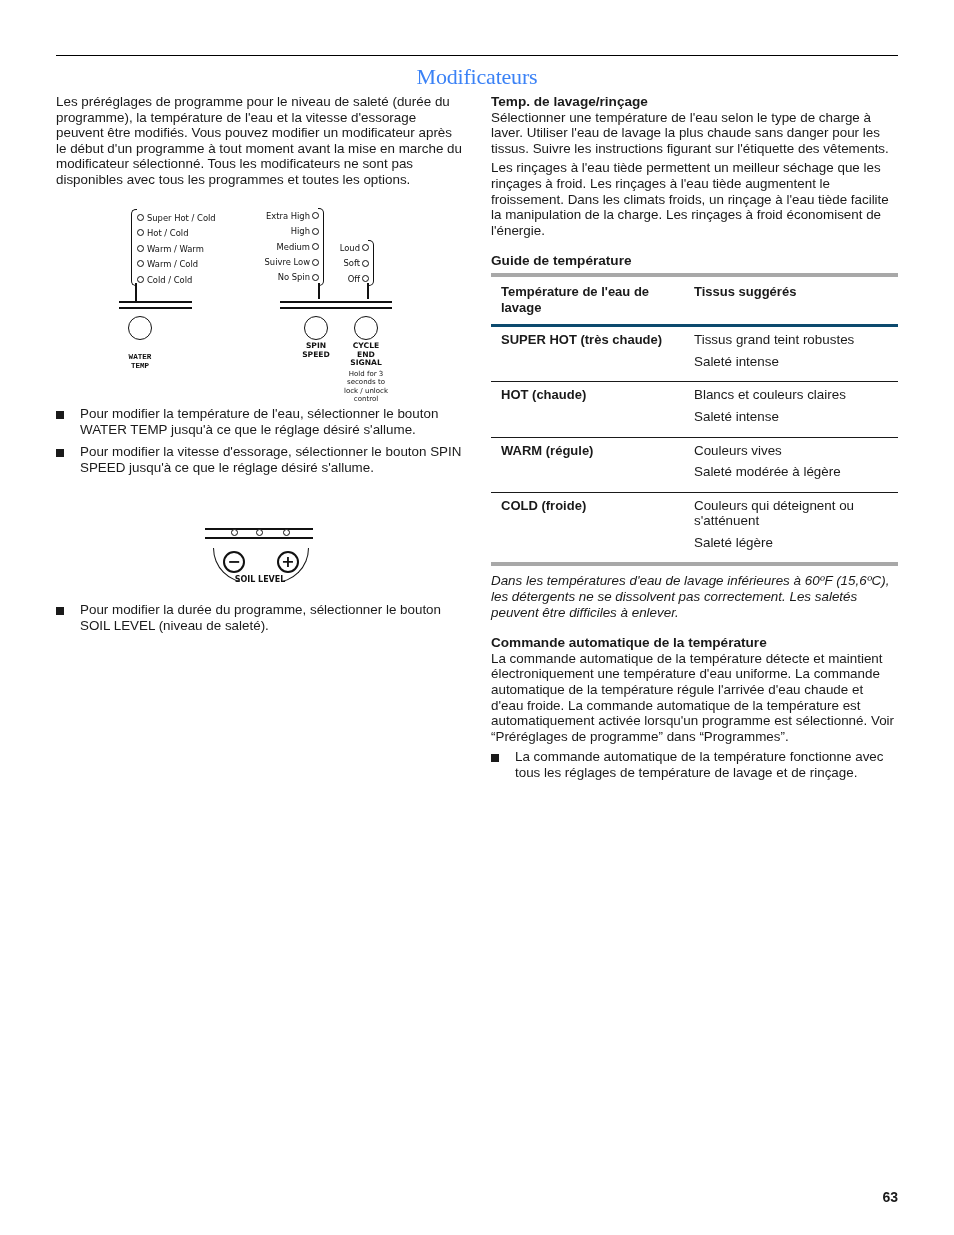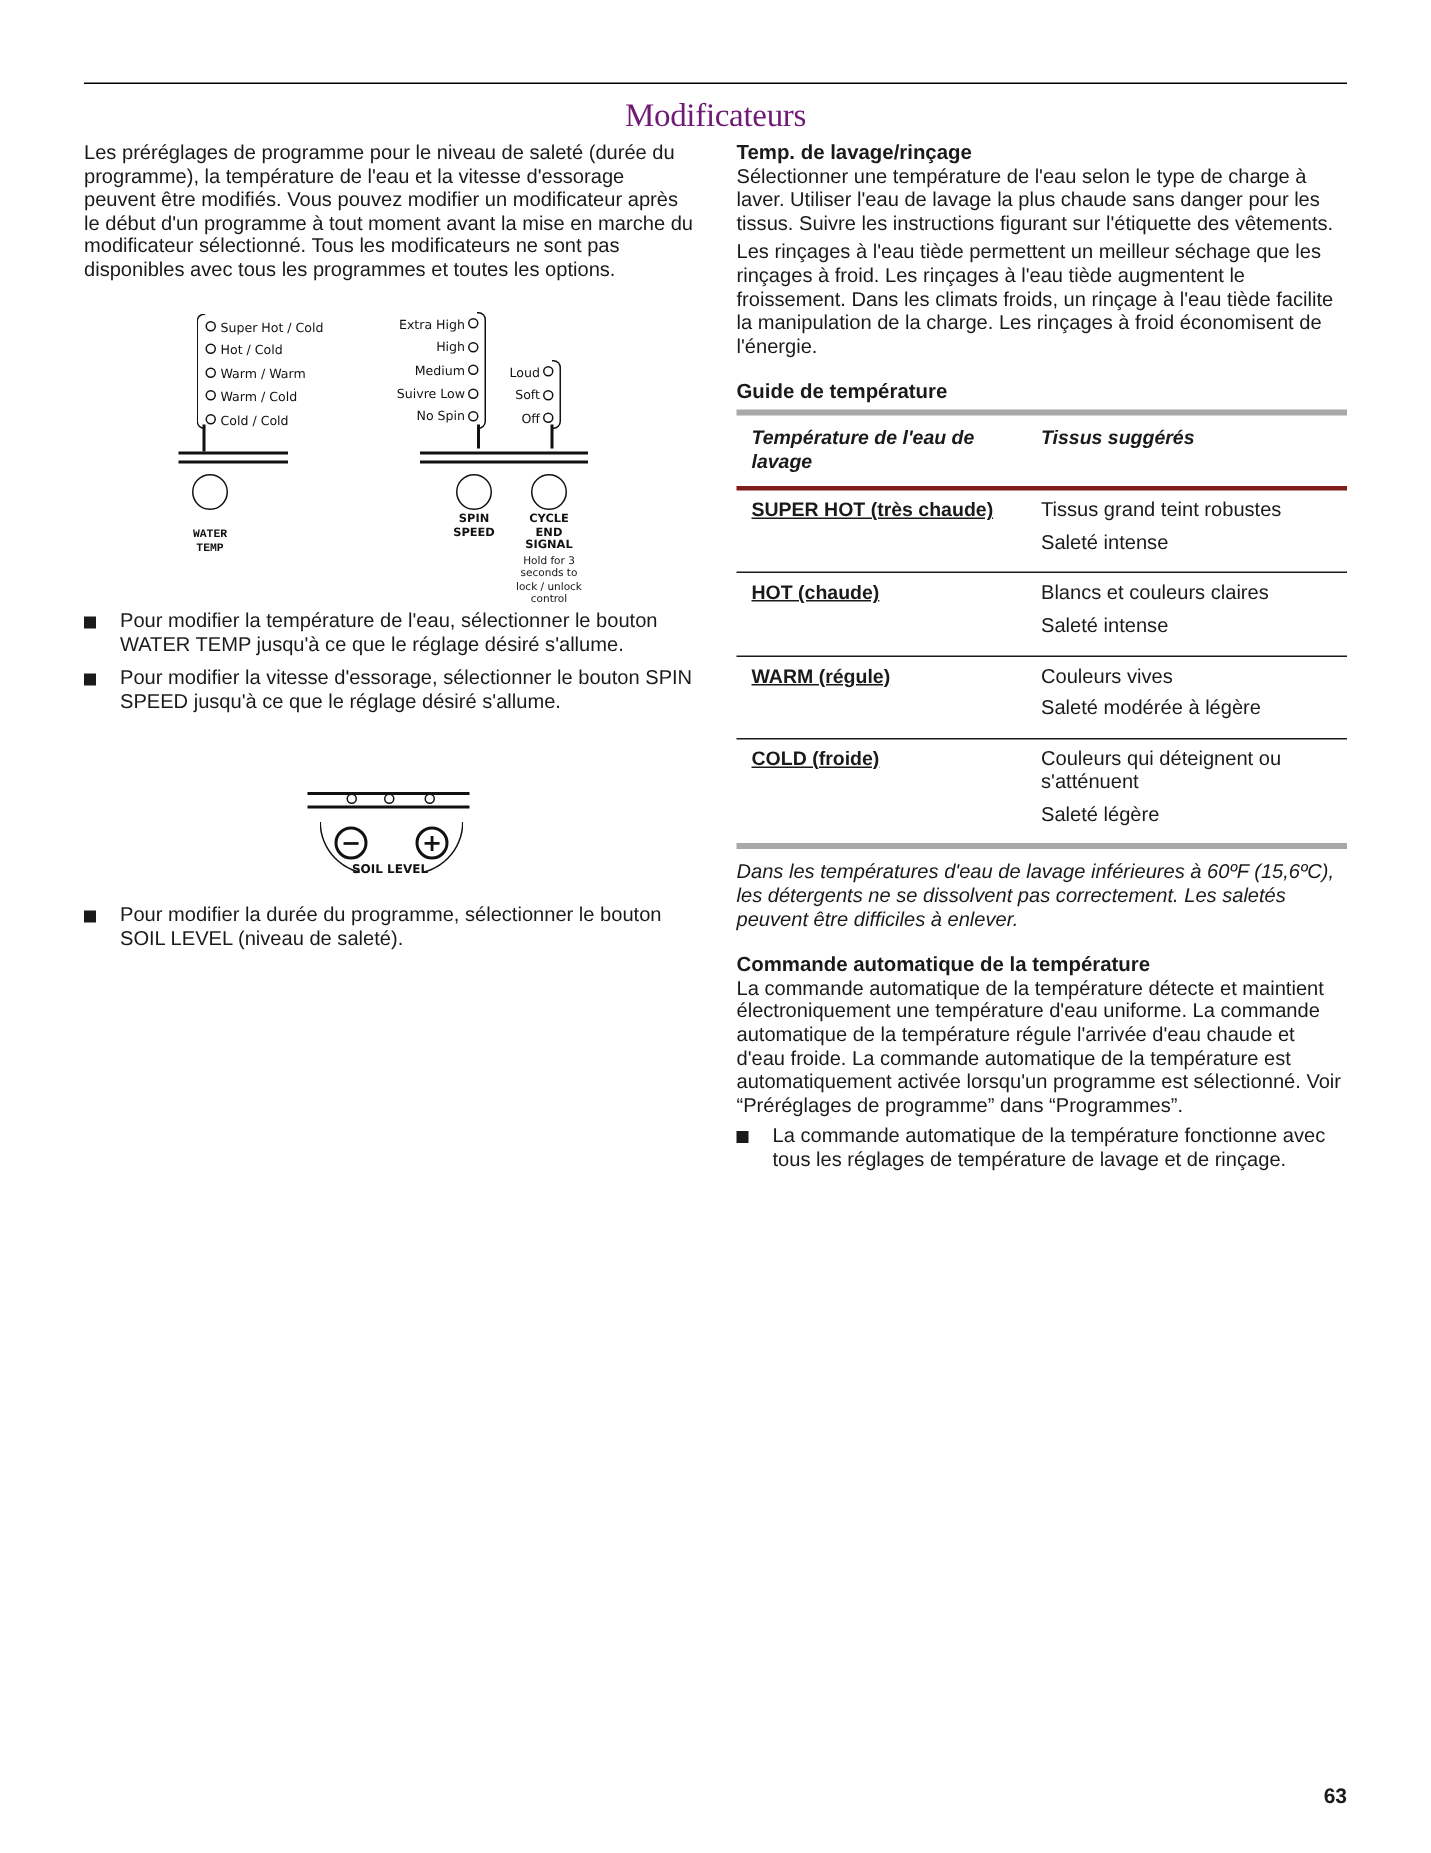--- a/index.html
+++ b/index.html
@@ -1,20 +1,20 @@
 <!DOCTYPE html>
 <html><head>
 <meta charset="utf-8">
 <style>
   html, body { margin: 0; padding: 0; background: #ffffff; }
   body { width: 954px; height: 1235px; position: relative; overflow: hidden;
          font-family: "Liberation Sans", sans-serif; color: #1a1a1a; }
   .top-rule { position: absolute; left: 56px; top: 55px; width: 842px; height: 1px; background: #000; }
   .title { position: absolute; left: 0; width: 954px; top: 64px; text-align: center;
-           font-family: "Liberation Serif", serif; font-size: 22px; color: #701a75; letter-spacing: -0.2px; }
+           font-family: "Liberation Serif", serif; font-size: 22px; color: #3b82f6; letter-spacing: -0.2px; }
   .col-left { position: absolute; left: 56px; top: 94px; width: 410px; font-size: 13.4px; line-height: 15.6px; }
   .col-right { position: absolute; left: 491px; top: 94px; width: 407px; font-size: 13.4px; line-height: 15.6px; }
   p { margin: 0; }
   .h3 { font-weight: bold; font-size: 13.6px; }
   .bullet { position: relative; padding-left: 24px; margin: 0; }
   .bullet::before { content: ""; position: absolute; left: 0; top: 5px; width: 8px; height: 8px; background: #1a1a1a; }
   .italic { font-style: italic; }
 
   
   .panel { position: absolute; font-family: "DejaVu Sans", sans-serif; color: #111; }
@@ -26,23 +26,23 @@
   .panel .hline { position: absolute; height: 2px; background: #111; }
   .panel .vline { position: absolute; width: 1.6px; background: #111; }
   .panel .bracket-l { position: absolute; border: 1.6px solid #111; border-right: none; border-radius: 5px 0 0 5px; }
   .panel .bracket-r { position: absolute; border: 1.6px solid #111; border-left: none; border-radius: 0 5px 5px 0; }
 
   
   .tbl { width: 407px; border-collapse: collapse; margin-top: 4px; }
   .tbl .top { border-top: 4px solid #a8a8a8; }
   .tbl td { vertical-align: top; padding: 0; }
   .tbl .hdr td { font-weight: bold; font-size: 13px; padding: 7px 0 9px 10px; line-height: 15.6px; }
-  .tbl .hdr { border-bottom: 3px solid #7f1d1d; font-style: italic; }
+  .tbl .hdr { border-bottom: 3px solid #0c4a6e; }
   .tbl .row td { padding: 5px 0 12px 0; font-size: 13.4px; line-height: 15.6px; }
-  .tbl .row td.c1 { padding-left: 10px; font-weight: bold; font-size: 13px; width: 183px; text-decoration: underline; }
+  .tbl .row td.c1 { padding-left: 10px; font-weight: bold; font-size: 13px; width: 183px; }
   .tbl .row td.c2 { padding-left: 10px; }
   .tbl .row { border-bottom: 1px solid #1a1a1a; }
   .tbl .row.last { border-bottom: 4px solid #a8a8a8; }
   .tbl .sub { display: block; margin-top: 6px; }
 
   .page-num { position: absolute; right: 56px; top: 1189px; font-weight: bold; font-size: 14px; }
 </style>
 </head>
 <body>
 

